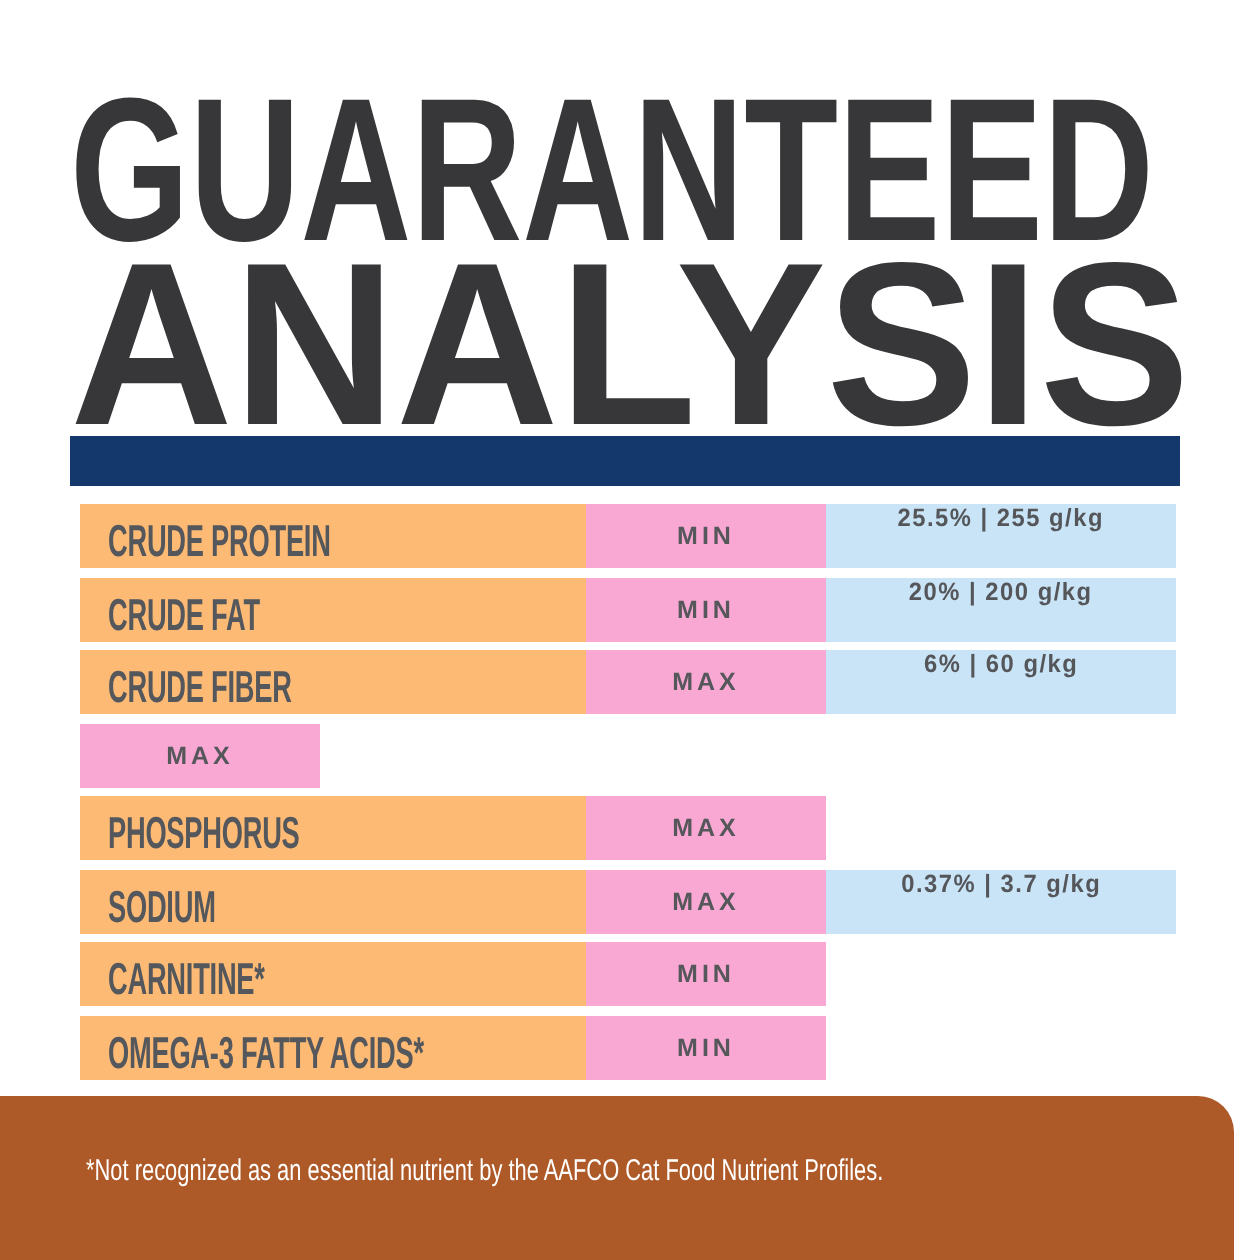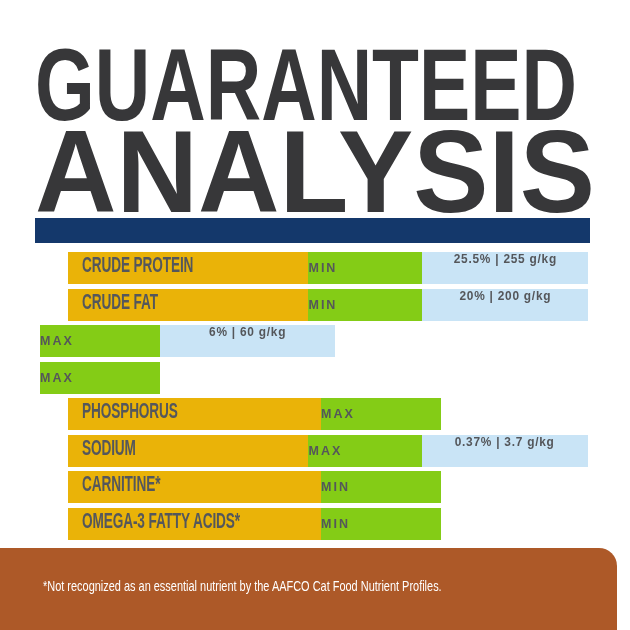--- a/index.html
+++ b/index.html
@@ -41,43 +41,42 @@
     display: flex;
     flex-direction: column;
     row-gap: 4.5px;
   }
   .ga-row {
     display: flex;
     height: 32px;
   }
   .cell-label {
     width: 253px;
-    background: #eab308;
-    display: flex;
-    align-items: flex-start;
+    background: #fdba74;
+    display: flex;
+    align-items: flex-end;
     padding-left: 14px;
     overflow: hidden;
-    margin-left: 28px;
   }
   .cell-label span {
     display: inline-block;
     font-size: 22px;
     font-weight: 700;
     color: #54575c;
     letter-spacing: -0.2px;
     white-space: nowrap;
     transform: scale(0.62, 1.02);
     transform-origin: left center;
   }
   .cell-qualifier {
     width: 120px;
-    background: #84cc16;
+    background: #f9a8d4;
     display: flex;
     align-items: center;
-    justify-content: flex-start;
+    justify-content: center;
   }
   .cell-qualifier span {
     font-size: 12.5px;
     font-weight: 700;
     letter-spacing: 2px;
     color: #55575a;
   }
   .cell-value {
     width: 175px;
     background: #c9e4f6;
@@ -146,20 +145,23 @@
         </div>
       <div class="cell-qualifier">
           <span>MIN</span>
         </div>
       <div class="cell-value">
           <span>20% | 200 g/kg</span>
         </div>
     </div>
 
     <div class="ga-row">
+      <div class="cell-label">
+          <span>CRUDE FIBER</span>
+        </div>
       <div class="cell-qualifier">
           <span>MAX</span>
         </div>
       <div class="cell-value">
           <span>6% | 60 g/kg</span>
         </div>
     </div>
 
     <div class="ga-row">
       <div class="cell-qualifier">

